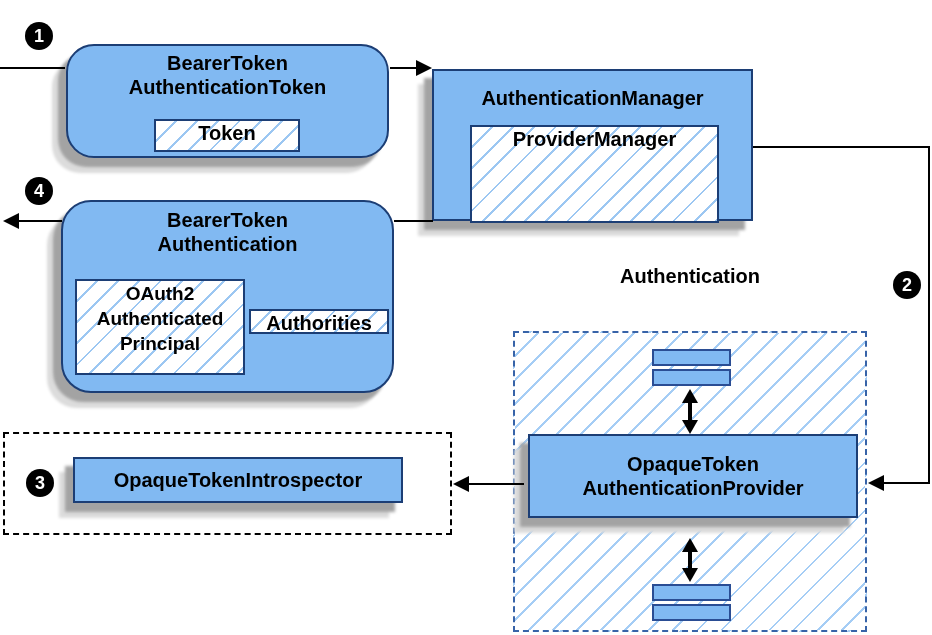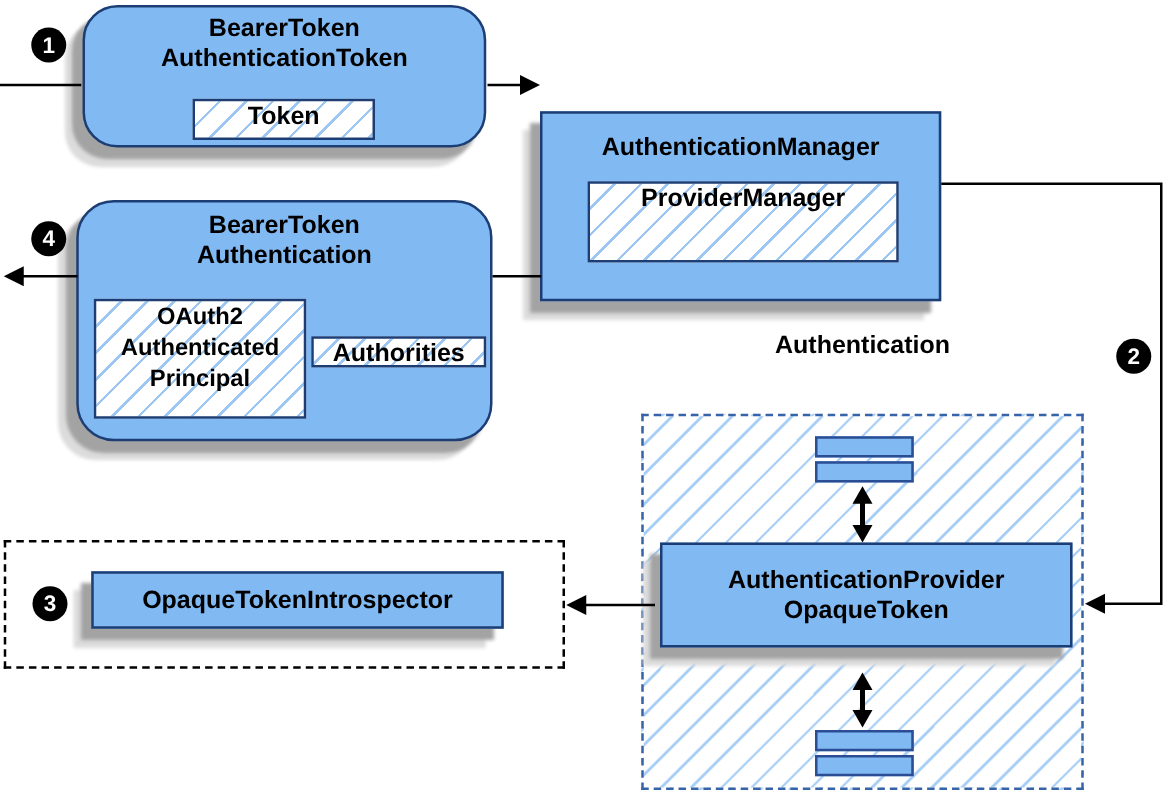--- a/index.html
+++ b/index.html
@@ -7,21 +7,21 @@
     position:relative; width:932px; height:635px; background:#ffffff;
     font-family:"Liberation Sans", sans-serif; font-weight:bold; color:#000;
     overflow:hidden;
   }
   .abs { position:absolute; box-sizing:border-box; }
   .box {
     position:absolute; box-sizing:border-box;
     background:#81b9f2; border:2px solid #1c3e75;
     box-shadow:-8px 9px 3px #a3a3a3, -14px 15px 3px #dcdcdc;
   }
-  .rounded { border-radius:28px; }
+  .rounded { border-radius:28px;margin-top:40px; }
   .hatchbox {
     position:absolute; box-sizing:border-box;
     background-color:#ffffff;
     background-image:repeating-linear-gradient(135deg, rgba(0,0,0,0) 0 13px, #9cc7f2 13px 15px);
     border:2px solid #1c3e75;
     display:flex; flex-direction:column; align-items:center; justify-content:flex-start;
     text-align:center;
   }
   .flexcol { display:flex; flex-direction:column; align-items:center; justify-content:center; text-align:center; }
   .title { text-align:center; font-size:20px; line-height:24px; }
@@ -66,25 +66,25 @@
   <div class="box rounded" style="left:66px; top:4px; width:323px; height:114px;">
     <div class="title" style="padding-top:5px;">
       <span class="lbl">BearerToken</span>
       <span class="lbl">AuthenticationToken</span>
     </div>
     <div class="hatchbox" style="left:86px; top:73px; width:146px; height:33px;">
       <span class="lbl">Token</span>
     </div>
   </div>
 
-  <div class="box" style="left:432px; top:69px; width:321px; height:152px;margin-top:20px;">
+  <div class="box" style="left:432px; top:69px; width:321px; height:152px;">
     <div class="title" style="padding-top:15px;">
       <span class="lbl">AuthenticationManager</span>
     </div>
-    <div class="hatchbox" style="left:36px; top:54px; width:249px; height:65px;">
+    <div class="hatchbox" style="left:36px; top:54px; width:249px; height:98px;">
       <span class="lbl">ProviderManager</span>
     </div>
   </div>
 
   <div class="box rounded" style="left:61px; top:160px; width:333px; height:193px; border-radius:30px;">
     <div class="title" style="padding-top:6px;">
       <span class="lbl">BearerToken</span>
       <span class="lbl">Authentication</span>
     </div>
     <div class="hatchbox" style="left:12px; top:77px; width:170px; height:96px;">
@@ -95,22 +95,22 @@
     <div class="hatchbox" style="left:186px; top:107px; width:140px; height:25px;">
       <span class="lbl">Authorities</span>
     </div>
   </div>
 
   <div class="abs title" style="left:565px; top:264px; width:250px;">
     <span class="lbl">Authentication</span>
   </div>
 
   <div class="box flexcol" style="left:528px; top:434px; width:330px; height:84px;">
+    <span class="lbl">OpaqueToken</span>
     <span class="lbl">AuthenticationProvider</span>
-    <span class="lbl">OpaqueToken</span>
   </div>
 
   <div class="box flexcol" style="left:73px; top:457px; width:330px; height:46px;">
     <span class="lbl">OpaqueTokenIntrospector</span>
   </div>
 
   <svg class="overlay" width="932" height="635" viewBox="0 0 932 635">
     <g stroke="#000" stroke-width="2">
       <line x1="0" y1="68" x2="65" y2="68"></line>
     </g>

